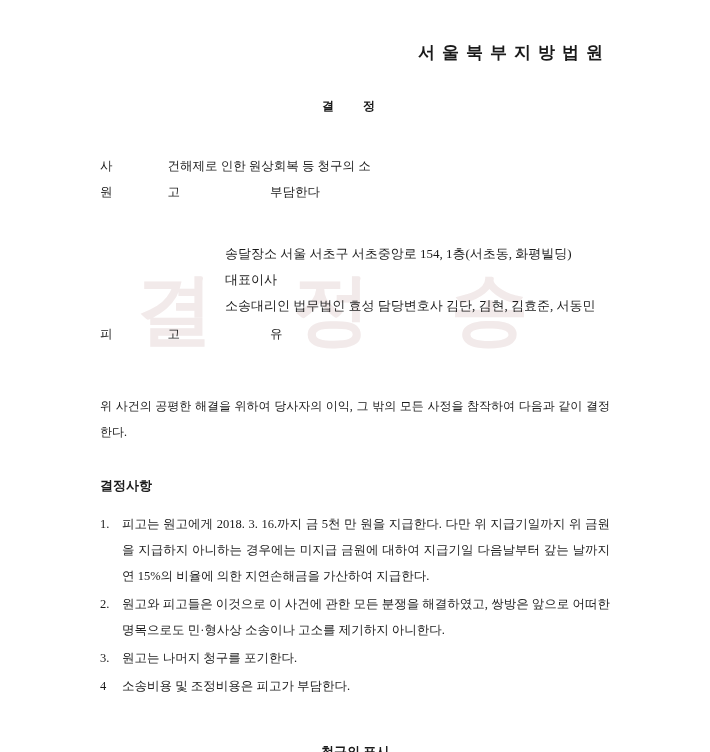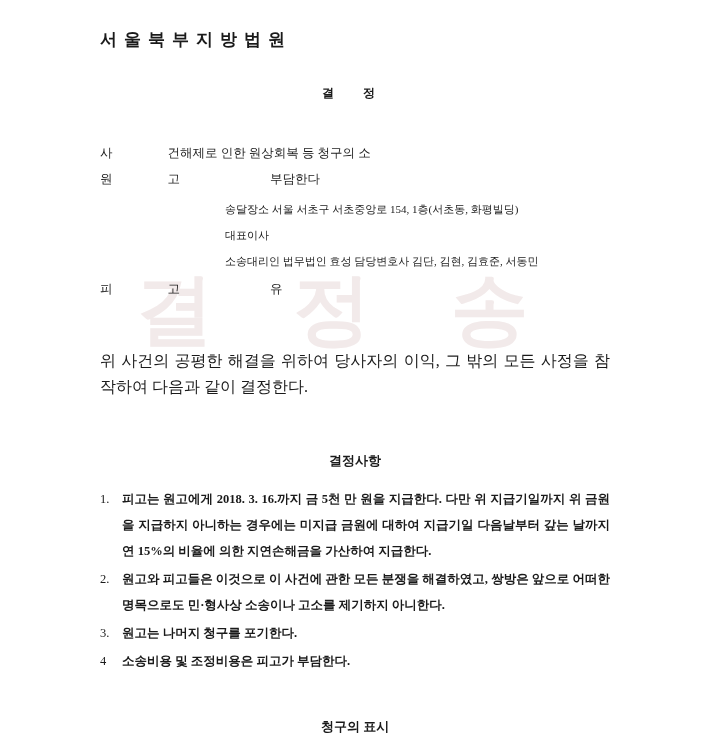--- a/index.html
+++ b/index.html
@@ -36,25 +36,25 @@
     font-family: "Liberation Serif", "DejaVu Serif", serif;
     font-weight: 700;
     user-select: none;
     pointer-events: none;
     z-index: 0;
   }
 
   .content { position: relative; z-index: 1; }
 
   .court-title {
-    text-align: left;
+    text-align: right;
     font-size: 17px;
     font-weight: 700;
     letter-spacing: 7px;
-    margin-top: 4px;
+    margin-top: 17px;
     margin-bottom: 0;
   }
 
   .doc-type {
     text-align: center;
     font-size: 12px;
     font-weight: 700;
     letter-spacing: 13px;
     margin-top: 34px;
   }
@@ -77,65 +77,63 @@
     letter-spacing: 0;
   }
   .field-label span { display: inline-block; }
   .field-num {
     width: 90px;
     flex: 0 0 90px;
   }
   .field-val { flex: 1 1 auto; font-family: Liberation Serif, serif; }
 
   .indent-block {
-    margin-top: 4px;
+    margin-top: 36px;
     margin-left: 125px;
-    font-size: 11px;
+    font-size: 13px;
     line-height: 26px;
   }
   .indent-line { white-space: nowrap; }
 
   .respondent {
     margin-top: 2px;
     font-size: 12.5px;
     line-height: 26px;
   }
 
   .para {
     margin-top: 46px;
-    font-size: 16px;
+    font-size: 12px;
     line-height: 26px;
     text-align: justify;
   }
 
   .section-title {
-    text-align: center;
     font-size: 13px;
     font-weight: 700;
-    margin-top: 52px;
+    margin-top: 32px;
   }
 
   .ordered {
     margin-top: 16px;
     font-size: 12.5px;
     line-height: 26px;
   }
   .ord-item {
     display: flex;
     align-items: flex-start;
     margin-top: 2px;
   }
   .ord-num {
     flex: 0 0 22px;
     white-space: nowrap;
   }
   .ord-text {
     flex: 1 1 auto;
     text-align: justify;
-    font-weight: bold;
   }
 
   .claim-title {
     text-align: center;
     font-size: 13px;
     font-weight: 700;
     margin-top: 44px;
   }
 </style>
 </head>

